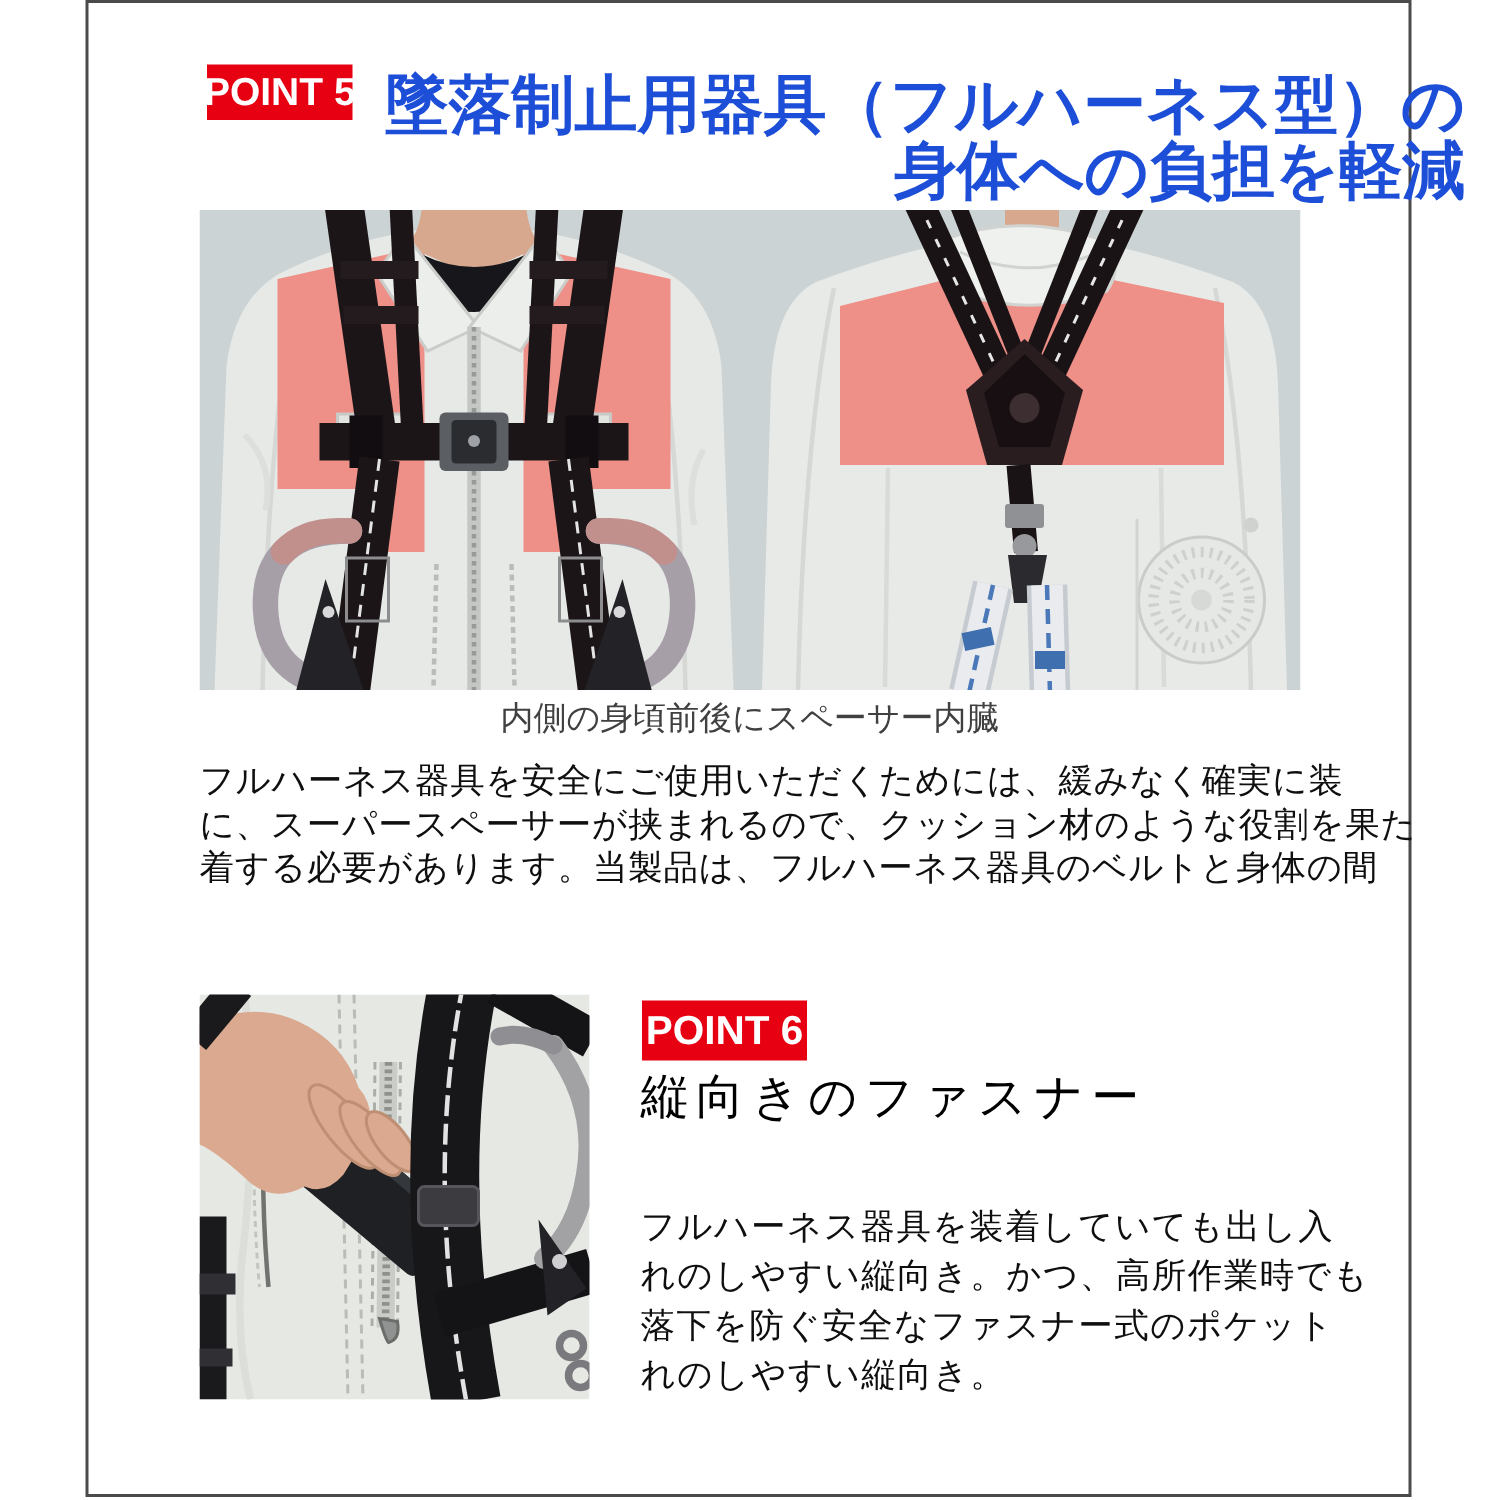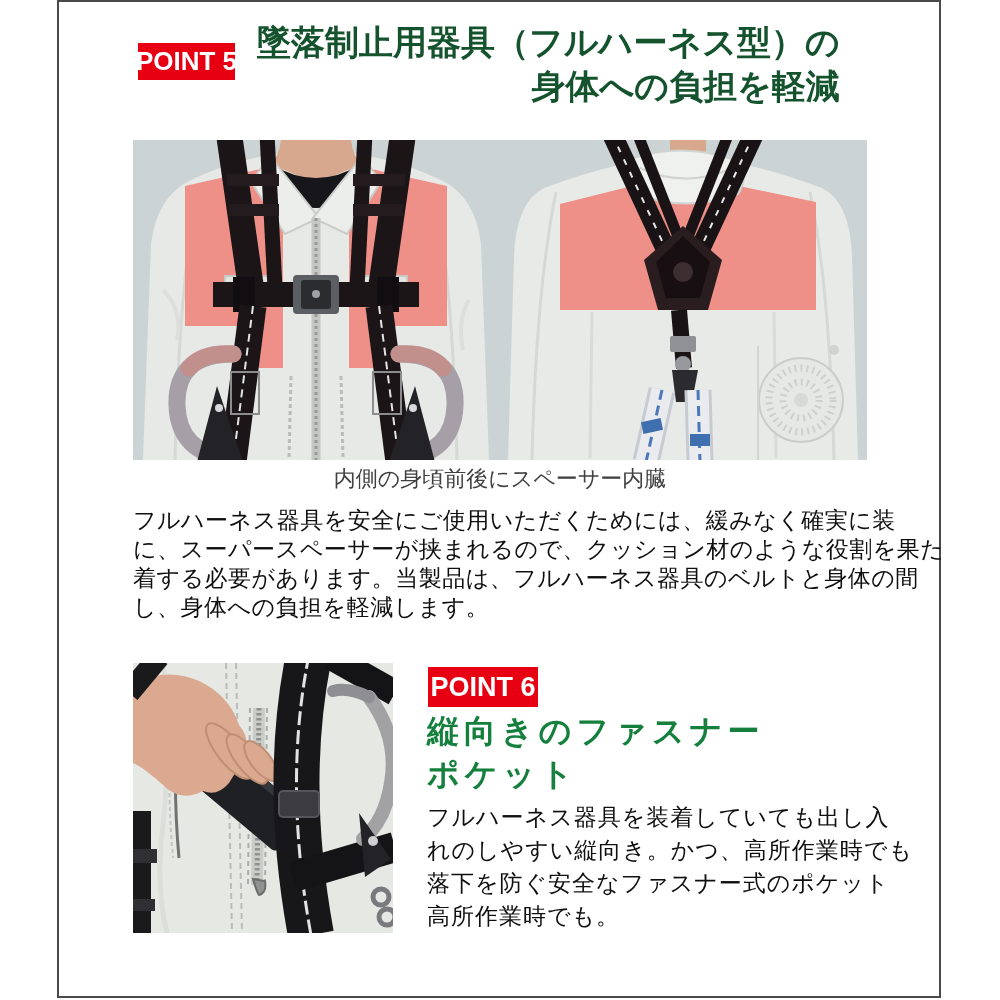--- a/index.html
+++ b/index.html
@@ -14,34 +14,34 @@
   }
   .abs{position:absolute;}
   .badge{
     display:flex;align-items:center;justify-content:center;
     background:#e60012;color:#ffffff;font-weight:800;
     font-size:26px;letter-spacing:0px;height:37px;padding:0 10px;
     box-sizing:border-box;white-space:nowrap;
   }
   .badge5{left:138px;top:43px;width:97px;}
   .badge6{left:428px;top:667px;width:110px;height:40px;font-size:27px;}
-  .title5{left:257px;top:20px;font-weight:900;font-size:34px;line-height:44px;color:#14532d;}
+  .title5{left:257px;top:48px;font-weight:900;font-size:42px;line-height:44px;color:#1d4ed8;}
   .title5 .l1{white-space:nowrap;}
   .title5 .l2{white-space:nowrap;padding-left:39px;text-align:right;}
   .photo{display:block;}
   .photo-front{left:133px;top:140px;}
   .photo-back{left:500px;top:140px;}
   .photo-pocket{left:133px;top:663px;}
   .caption{
     left:133px;top:464px;width:734px;text-align:center;
     font-size:22px;line-height:30px;color:#404040;
   }
   .para5{left:133px;top:506px;font-size:23px;line-height:29px;letter-spacing:0.5px;}
   .para5 div{white-space:nowrap;}
-  .title6{left:427px;top:710px;font-weight:700;font-size:32px;line-height:43px;letter-spacing:5px;color:#15803d;}
+  .title6{left:427px;top:710px;font-weight:400;font-size:32px;line-height:43px;letter-spacing:5px;color:#000000;}
   .title6 div{white-space:nowrap;}
   .para6{left:427px;top:801px;font-size:23px;line-height:33px;letter-spacing:1px;}
   .para6 div{white-space:nowrap;}
 </style>
 </head>
 <body>
 
 <div class="frame"></div>
 
 <div class="abs badge badge5">POINT 5</div>
@@ -140,21 +140,20 @@
   <path d="M258,206 L258,320" stroke="#d2d5d1" stroke-width="2" fill="none"></path>
   <circle cx="334" cy="210" r="5" fill="#cfd2ce"></circle>
 </svg>
 
 <div class="abs caption">内側の身頃前後にスペーサー内臓</div>
 
 <div class="abs para5">
   <div>フルハーネス器具を安全にご使用いただくためには、緩みなく確実に装</div>
   <div>に、スーパースペーサーが挟まれるので、クッション材のような役割を果た</div>
   <div>着する必要があります。当製品は、フルハーネス器具のベルトと身体の間</div>
-  <div>し、身体への負担を軽減します。</div>
 </div>
 
 <svg class="abs photo photo-pocket" viewBox="0 0 260 270" width="260" height="270">
   <rect width="260" height="270" fill="#e6e8e4"></rect>
   <path d="M30,0 Q40,80 28,180 Q24,230 34,270" stroke="#dbded9" stroke-width="5" fill="none"></path>
   <line x1="93" y1="0" x2="99" y2="270" stroke="#b9bcb7" stroke-width="2" stroke-dasharray="6,4"></line>
   <line x1="103" y1="0" x2="109" y2="270" stroke="#b9bcb7" stroke-width="2" stroke-dasharray="6,4"></line>
   <path d="M44,60 Q40,130 46,195" stroke="#70736f" stroke-width="3" fill="none"></path>
   <path d="M38,60 Q34,130 40,195" stroke="#c2c5c0" stroke-width="2" fill="none" stroke-dasharray="4,3"></path>
   <line x1="126" y1="45" x2="124" y2="222" stroke="#c9ccc7" stroke-width="12"></line>
@@ -185,20 +184,19 @@
   <circle cx="254" cy="254" r="8" fill="none" stroke="#7a7a7e" stroke-width="5"></circle>
   <rect x="0" y="148" width="18" height="122" fill="#1a1a1d"></rect>
   <rect x="0" y="186" width="24" height="14" fill="#2f2f34"></rect>
   <rect x="0" y="236" width="22" height="12" fill="#2f2f34"></rect>
   <path d="M-4,30 L26,-6" stroke="#1a1a1d" stroke-width="22"></path>
 </svg>
 
 <div class="abs badge badge6">POINT 6</div>
 <div class="abs title6">
   <div>縦向きのファスナー</div>
-  <div>ポケット</div>
 </div>
 <div class="abs para6">
   <div>フルハーネス器具を装着していても出し入</div>
   <div>れのしやすい縦向き。かつ、高所作業時でも</div>
   <div>落下を防ぐ安全なファスナー式のポケット</div>
-  <div>高所作業時でも。</div>
+  <div>れのしやすい縦向き。</div>
 </div>
 
 </body></html>

